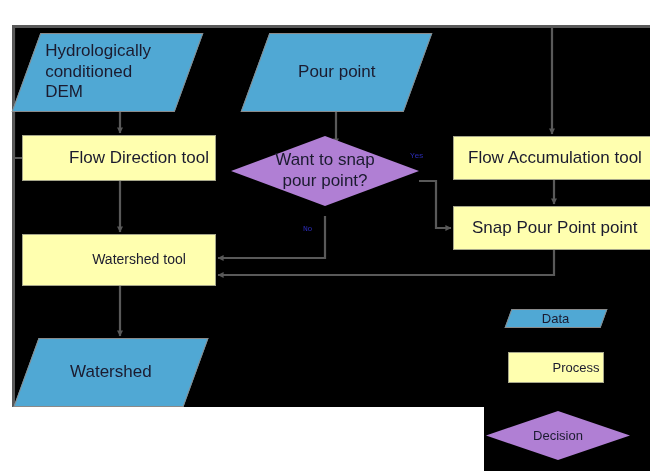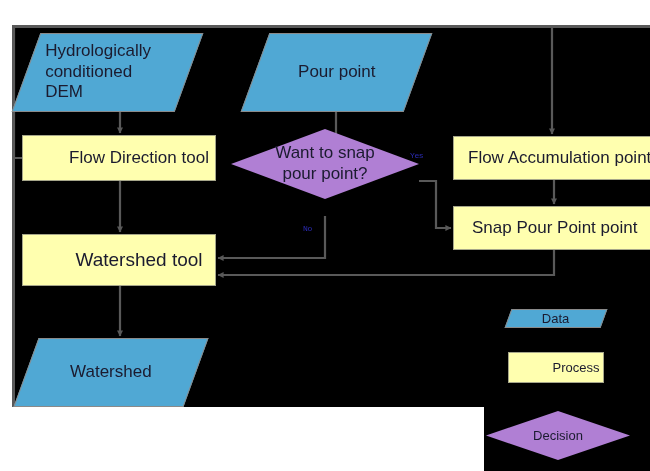--- a/index.html
+++ b/index.html
@@ -102,29 +102,29 @@
     font-size: 17px;
   }
   #node-snap {
     left: 453px; top: 206px; width: 200px; height: 44px;
     padding-left: 18px;
     font-size: 17px;
   }
   #node-watershedtool {
     left: 22px; top: 234px; width: 194px; height: 52px;
     justify-content: center;
-    font-size: 19px;
+    font-size: 14px;
   }
   #node-watershed {
     left: 26px; top: 338px; width: 170px; height: 69px;
     justify-content: center;
     font-size: 17px;
   }
   #node-decision {
-    left: 231px; top: 129px; width: 188px; height: 70px;
+    left: 231px; top: 136px; width: 188px; height: 70px;
     justify-content: center;
     font-size: 17px;
     text-align: center;
   }
   .diamond-bg {
     position: absolute;
     left: 0; top: 0;
     width: 100%; height: 100%;
     background: #b07fd4;
     clip-path: polygon(50% 0%, 100% 50%, 50% 100%, 0% 50%);
@@ -205,21 +205,21 @@
 
   <div class="node data-shape big" id="node-pour">
     <span class="label">Pour point</span>
   </div>
 
   <div class="node process-shape" id="node-flowdir">
     <span class="label">Flow Direction tool</span>
   </div>
 
   <div class="node process-shape" id="node-flowacc">
-    <span class="label">Flow Accumulation point</span>
+    <span class="label">Flow Accumulation tool</span>
   </div>
 
   <div class="node process-shape" id="node-snap">
     <span class="label">Snap Pour Point point</span>
   </div>
 
   <div class="node process-shape" id="node-watershedtool">
     <span class="label">Watershed tool</span>
   </div>
 

